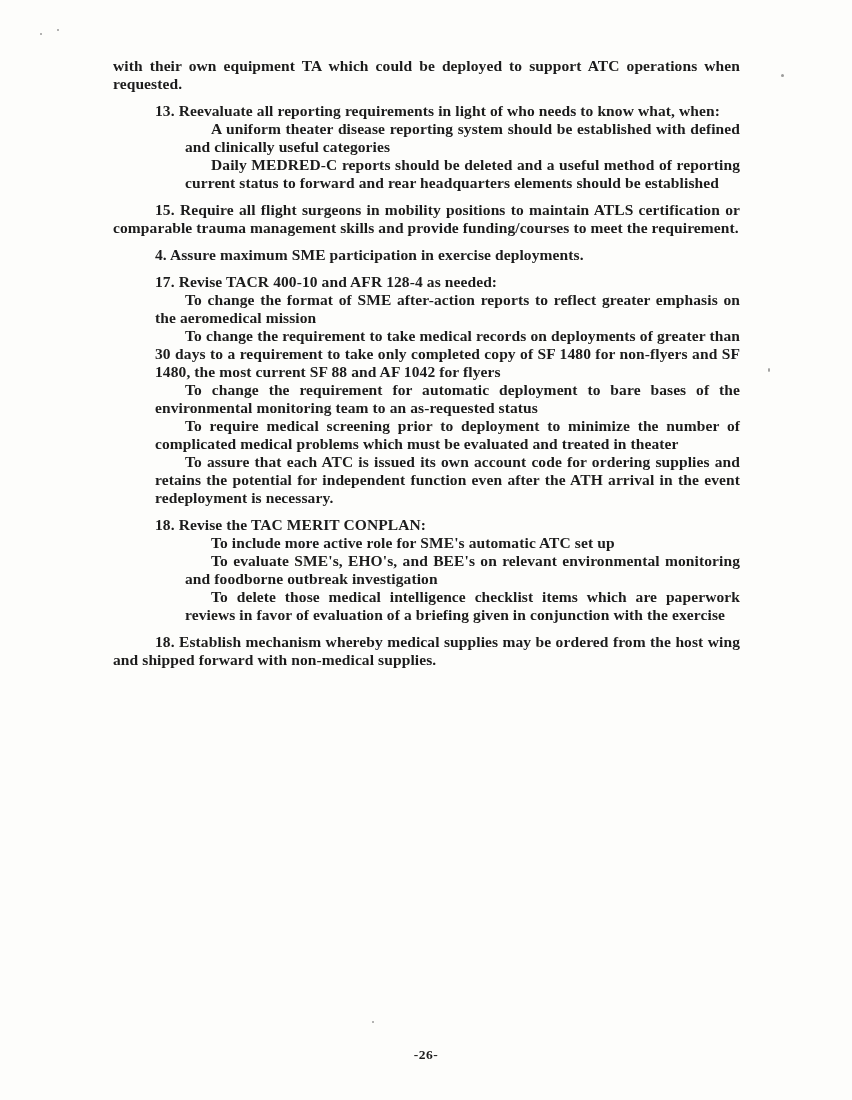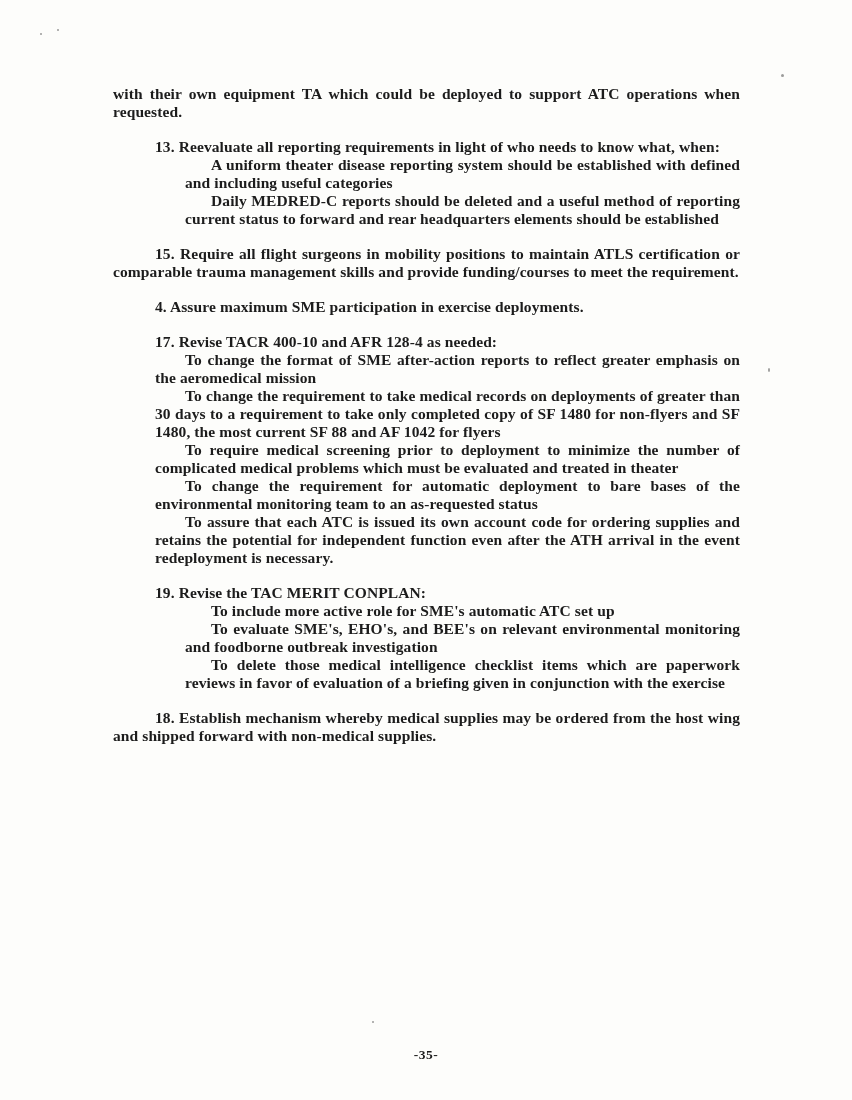--- a/index.html
+++ b/index.html
@@ -3,30 +3,30 @@
 <meta charset="utf-8">
 <style>
   * { margin: 0; padding: 0; box-sizing: border-box; }
   html, body { background: #ffffff; }
   .page {
     position: relative;
     width: 852px;
     height: 1100px;
     background: #fdfdfb;
     overflow: hidden;
-    padding: 85px 112px 0 113px;
+    padding: 57px 112px 0 113px;
     font-family: "Liberation Serif", "DejaVu Serif", serif;
     font-size: 15.5px;
     font-weight: 600;
     line-height: 18px;
     color: #1c1c1c;
     letter-spacing: 0.1px;
   }
   .para { text-align: justify; }
-  .item { margin-top: 17px; }
+  .item { margin-top: 9px; }
   .lead { text-indent: 42px; }
   .sub { margin-left: 42px; text-indent: 30px; }
   .sub-deep { margin-left: 72px; text-indent: 26px; }
   .page-number {
     position: absolute;
     left: 0; right: 0; bottom: 36px;
     text-align: center;
     font-size: 13.5px;
     letter-spacing: 0.5px;
   }
@@ -46,42 +46,42 @@
   <div class="speck" style="left:57px; top:29px; width:2px; height:2px;"></div>
   <div class="speck" style="left:781px; top:74px; width:3px; height:3px;"></div>
   <div class="speck" style="left:768px; top:368px; width:2px; height:4px;"></div>
   <div class="speck" style="left:372px; top:1021px; width:2px; height:2px;"></div>
 
   <p class="para intro">with their own equipment TA which could be deployed to support ATC operations when requested.</p>
 
   <div id="items">
       <section class="item">
         <p class="para lead">13. Reevaluate all reporting requirements in light of who needs to know what, when:</p>
-        <p class="para sub-deep">A uniform theater disease reporting system should be established with defined and including useful categories</p>
+        <p class="para sub-deep">A uniform theater disease reporting system should be established with defined and clinically useful categories</p>
         <p class="para sub-deep">Daily MEDRED-C reports should be deleted and a useful method of reporting current status to forward and rear headquarters elements should be established</p>
       </section>
       <section class="item">
         <p class="para lead">15. Require all flight surgeons in mobility positions to maintain ATLS certification or comparable trauma management skills and provide funding/courses to meet the requirement.</p>
       </section>
       <section class="item">
         <p class="para lead">4. Assure maximum SME participation in exercise deployments.</p>
       </section>
       <section class="item">
         <p class="para lead">17. Revise TACR 400-10 and AFR 128-4 as needed:</p>
         <p class="para sub">To change the format of SME after-action reports to reflect greater emphasis on the aeromedical mission</p>
         <p class="para sub">To change the requirement to take medical records on deployments of greater than 30 days to a requirement to take only completed copy of SF 1480 for non-flyers and SF 1480, the most current SF 88 and AF 1042 for flyers</p>
+        <p class="para sub">To change the requirement for automatic deployment to bare bases of the environmental monitoring team to an as-requested status</p>
         <p class="para sub">To require medical screening prior to deployment to minimize the number of complicated medical problems which must be evaluated and treated in theater</p>
-        <p class="para sub">To change the requirement for automatic deployment to bare bases of the environmental monitoring team to an as-requested status</p>
         <p class="para sub">To assure that each ATC is issued its own account code for ordering supplies and retains the potential for independent function even after the ATH arrival in the event redeployment is necessary.</p>
       </section>
       <section class="item">
-        <p class="para lead">19. Revise the TAC MERIT CONPLAN:</p>
+        <p class="para lead">18. Revise the TAC MERIT CONPLAN:</p>
         <p class="para sub-deep">To include more active role for SME's automatic ATC set up</p>
         <p class="para sub-deep">To evaluate SME's, EHO's, and BEE's on relevant environmental monitoring and foodborne outbreak investigation</p>
         <p class="para sub-deep">To delete those medical intelligence checklist items which are paperwork reviews in favor of evaluation of a briefing given in conjunction with the exercise</p>
       </section>
       <section class="item">
         <p class="para lead">18. Establish mechanism whereby medical supplies may be ordered from the host wing and shipped forward with non-medical supplies.</p>
       </section>
     </div>
 
-  <div class="page-number">-35-</div>
+  <div class="page-number">-26-</div>
 </div>
 
 </body></html>

